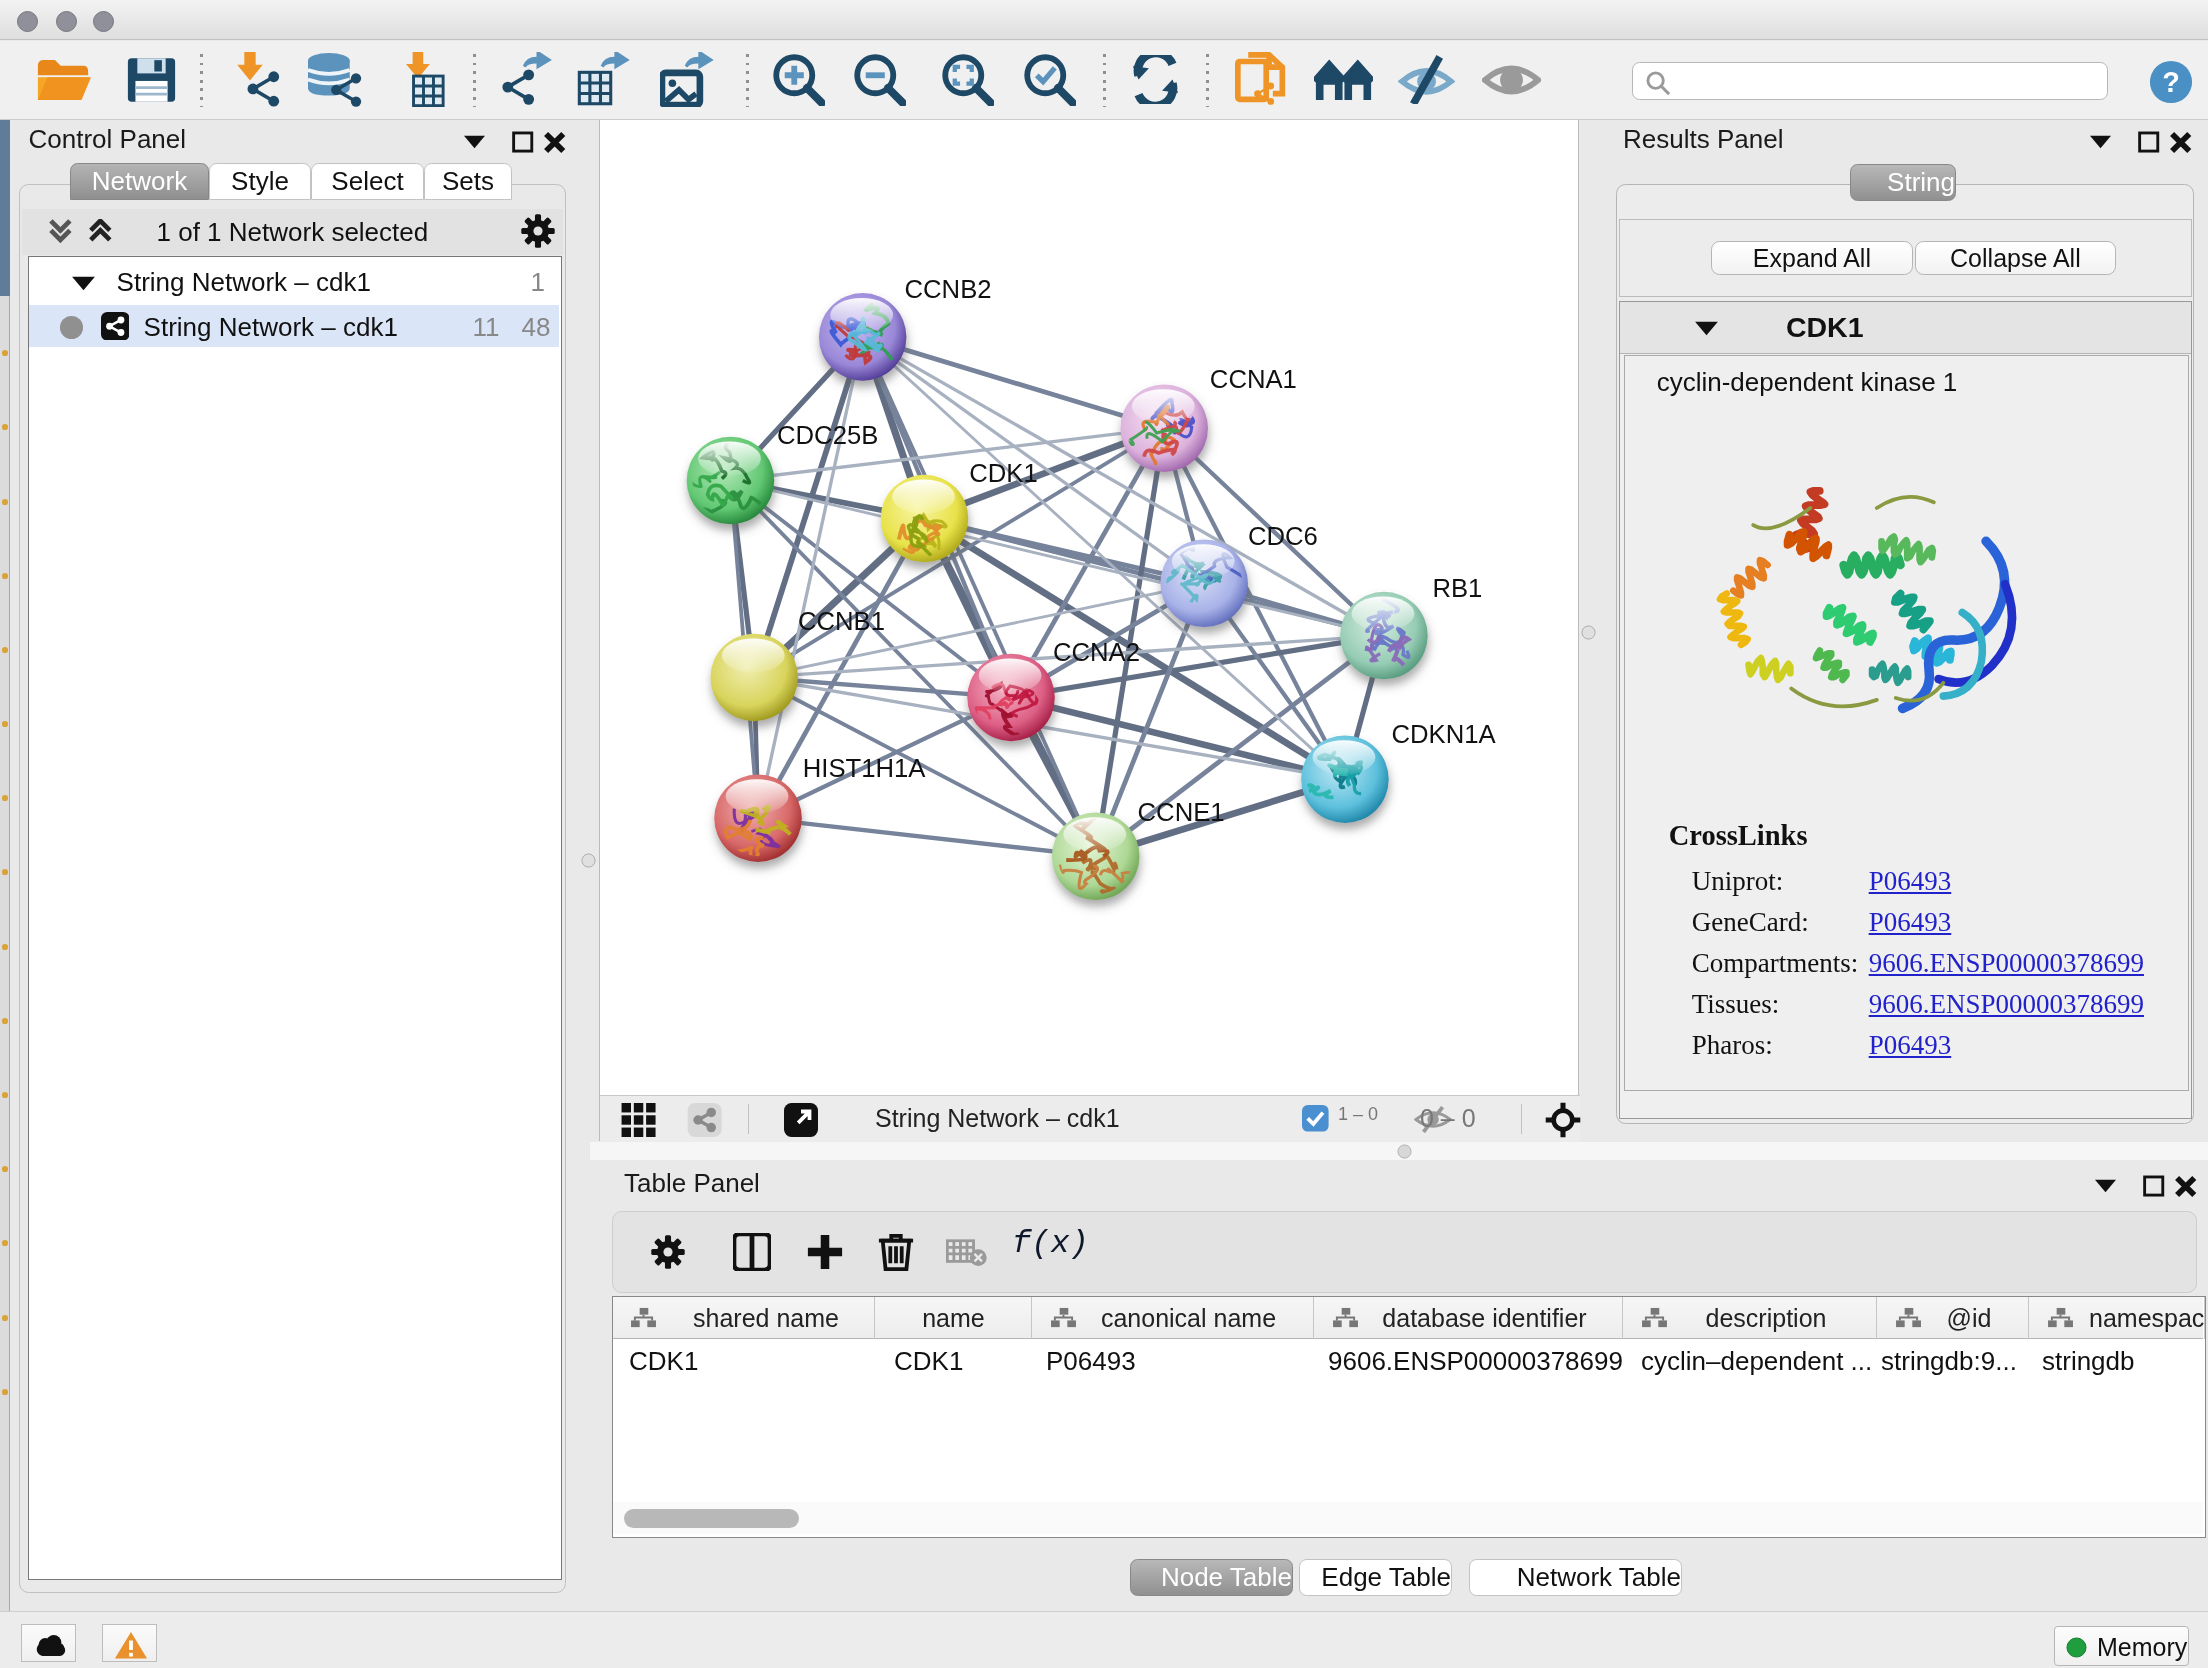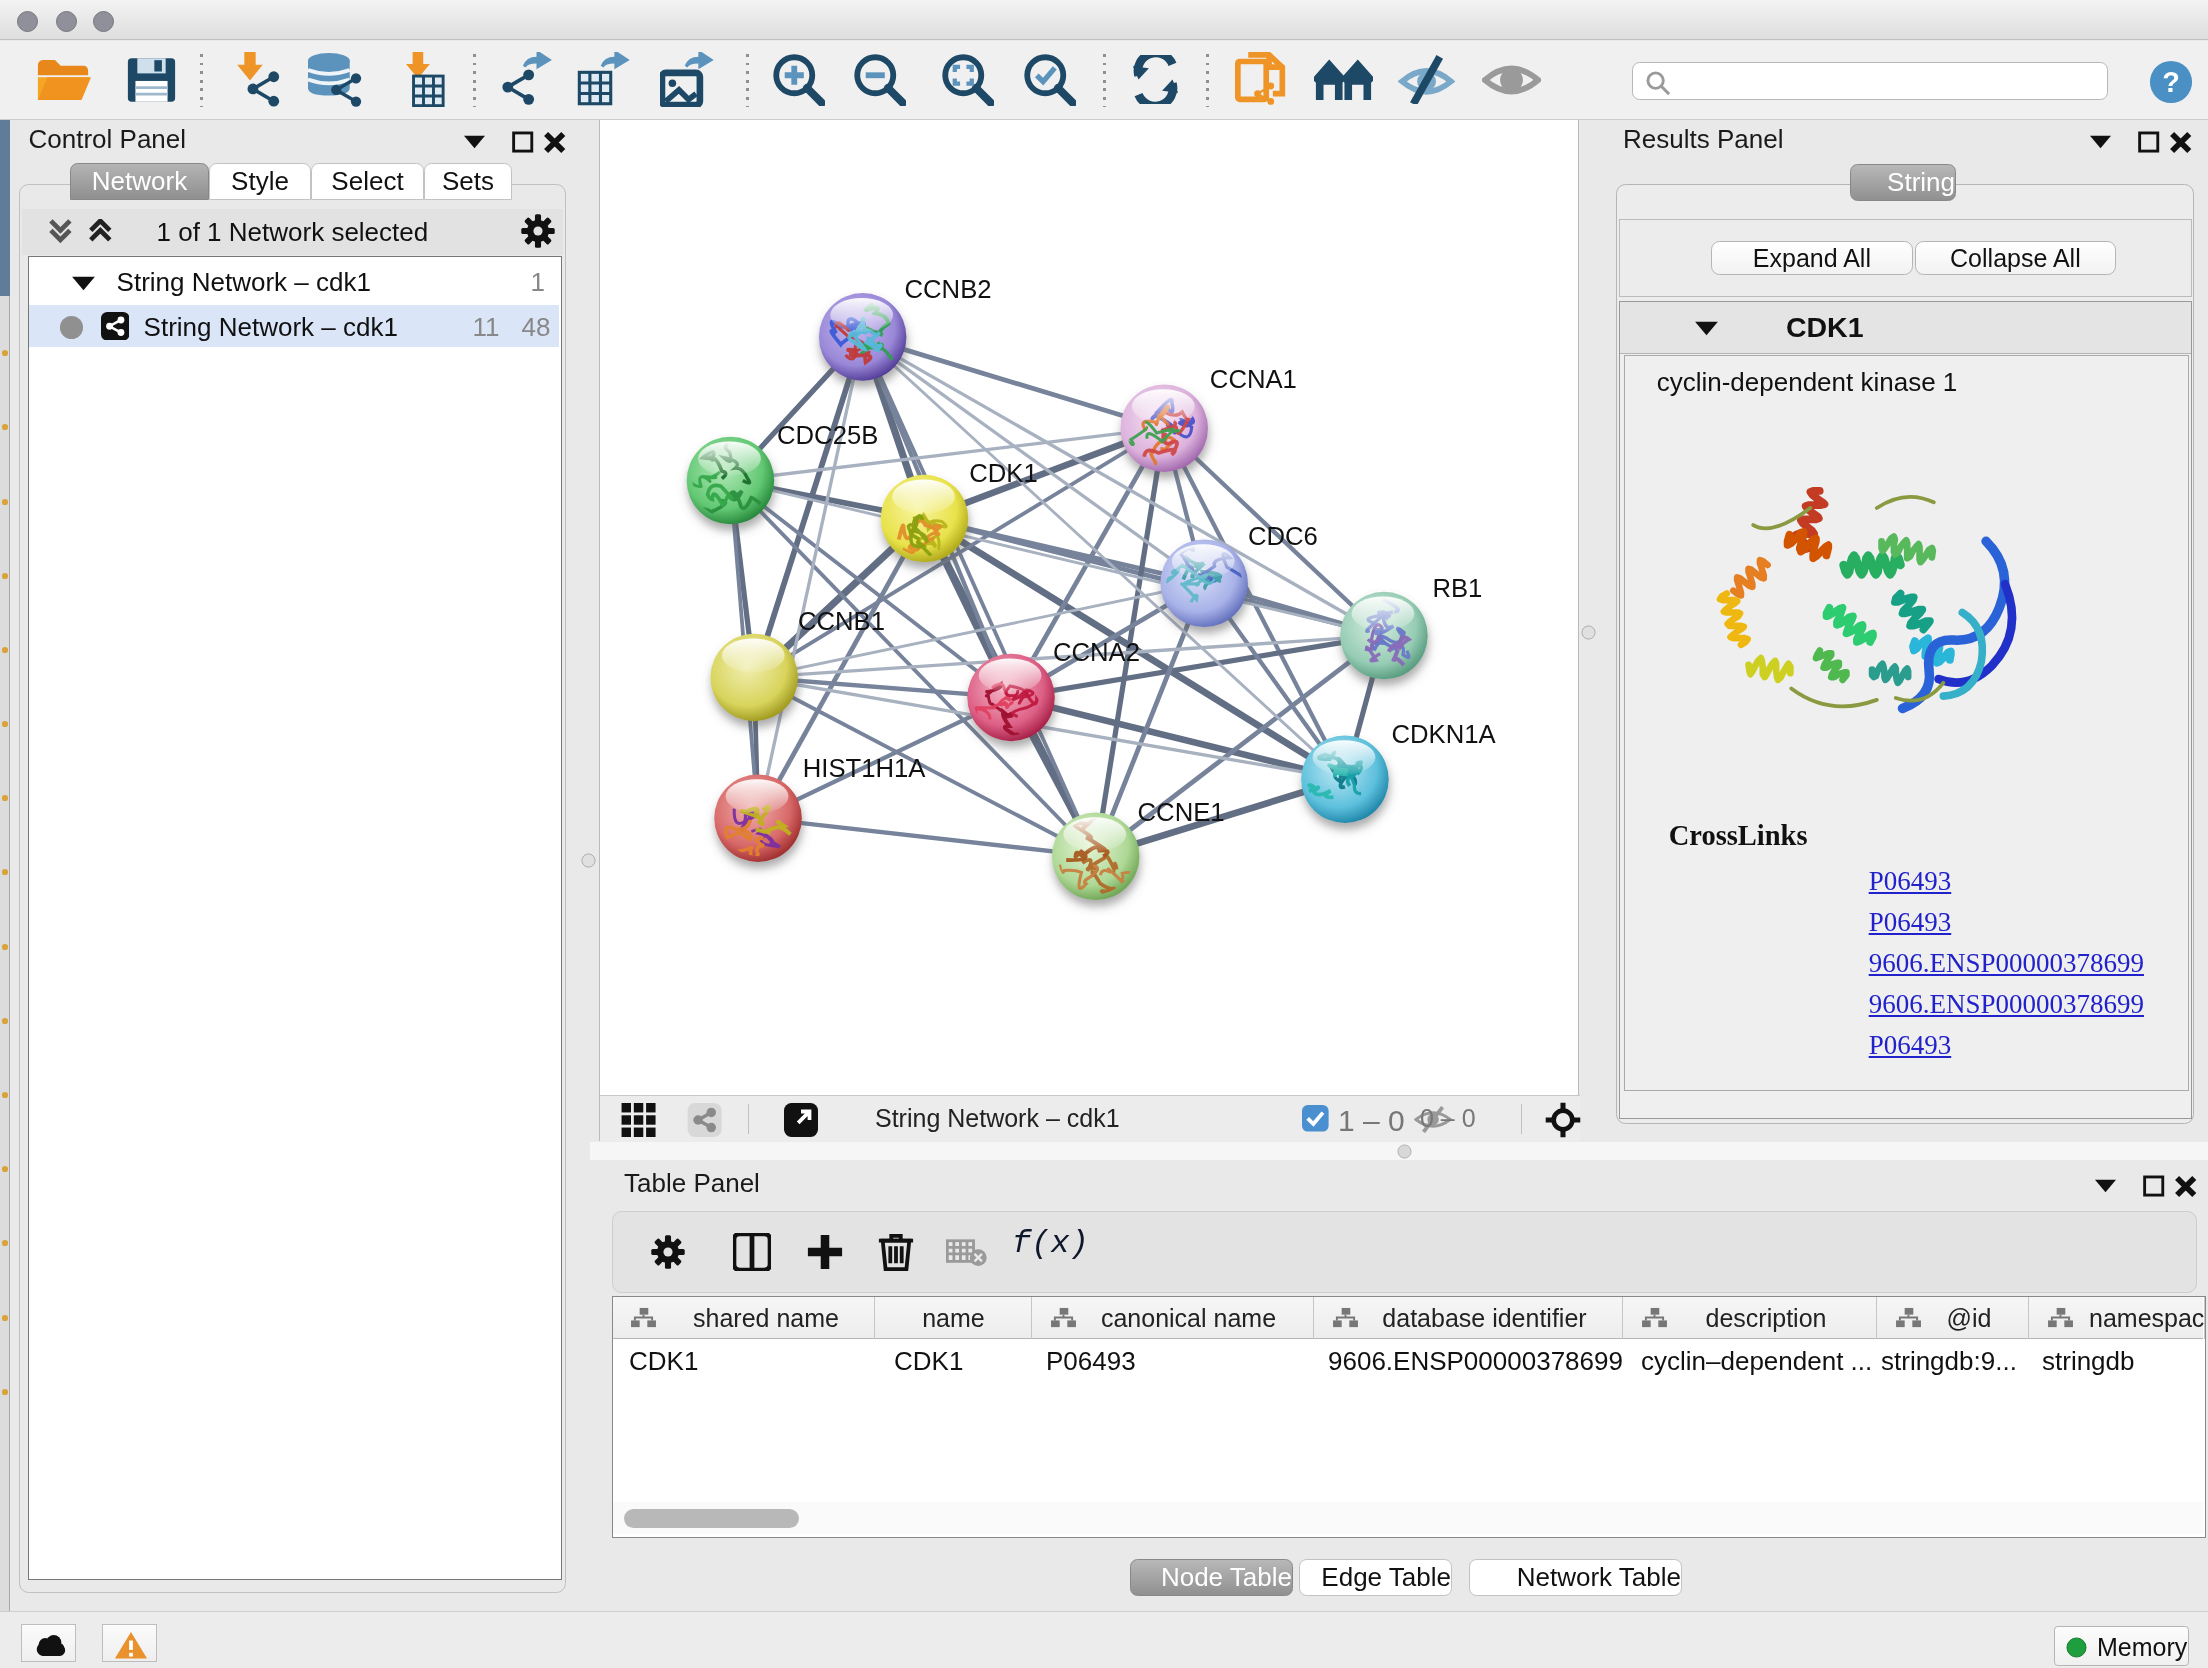--- a/index.html
+++ b/index.html
@@ -606,21 +606,21 @@
   <div class="abs" style="left:148px;top:7.6px;width:1px;height:30px;background:#c0c0c0"></div>
   <svg class="abs" style="left:184px;top:6.7px" width="34" height="34" viewBox="0 0 36 36">
     <rect x="0" y="0" width="36" height="36" rx="8" fill="#111"></rect>
     <path d="M15 21 L26 10 M18 9 H27 V18" stroke="#fff" stroke-width="4" fill="none"></path>
   </svg>
   <div class="abs" style="left:275px;top:7.6px;font-size:25px;color:#222">String Network – cdk1</div>
   <svg class="abs" style="left:702px;top:8.6px" width="28.5" height="28.5" viewBox="0 0 30 30">
     <rect x="0" y="0" width="28" height="28" rx="6" fill="#4a90d0"></rect>
             <path d="M6 14 L12 20 L22 8" stroke="#fff" stroke-width="4" fill="none"></path>
   </svg>
-  <div class="abs" style="left:738px;top:7.6px;font-size:30px;color:#777">1 – 0</div>
+  <div class="abs" style="left:738px;top:7.6px;font-size:18px;color:#777">1 – 0</div>
 
   <svg class="abs" style="left:814px;top:9.5px" width="40" height="27" viewBox="0 0 42 28">
     <path d="M2 14 Q20 0 38 14 Q20 28 2 14 Z" fill="none" stroke="#999" stroke-width="3"></path>
     <circle cx="20" cy="14" r="6" fill="#999"></circle>
             <path d="M30 1 L10 27" stroke="#999" stroke-width="4"></path>
   </svg>
   <div class="abs" style="left:820px;top:7.6px;font-size:25px;color:#777">0 – 0</div>
   <div class="abs" style="left:921px;top:7.6px;width:1px;height:30px;background:#c0c0c0"></div>
   <svg class="abs" style="left:945px;top:5.7px" width="36" height="36" viewBox="0 0 100 100">
     <g stroke="#111" fill="none">
@@ -678,20 +678,23 @@
                   <path d="M250 200 L248 206 L249 210 L252 208 L256 203 L261 199 L264 197 L264 200 L262 207 L261 213 L261 216 L264 215 L268 210 L273 205 L276 204 L276 207 L275 213 L273 220 L273 223 L276 222 L281 217 L285 212 L288 211 L288 214 L287 220" stroke="#29b6d8" stroke-width="8" stroke-linejoin="round"></path>
                   <path d="M150 210 L147 215 L146 218 L149 217 L154 215 L159 213 L162 213 L162 215 L158 220 L155 225 L154 228 L157 228 L162 225 L168 223 L170 223 L170 226 L166 230 L163 235 L162 238 L165 238 L170 235 L176 233 L178 233 L178 236 L174 241" stroke="#4fb84f" stroke-width="7" stroke-linejoin="round"></path>
                   <path d="M205 230 L205 236 L207 238 L209 237 L211 231 L214 226 L216 224 L217 227 L218 233 L218 238 L219 241 L221 239 L224 234 L227 229 L229 227 L230 229 L230 235 L231 241 L232 244 L234 242 L237 236 L240 231 L242 229 L243 232 L243 238" stroke="#2a9d8f" stroke-width="7" stroke-linejoin="round"></path>
                   <path d="M325 95 q30 30 14 70 q-14 36 -48 34 q-30 -2 -26 32 q4 28 -28 40" stroke="#2a62d8" stroke-width="10"></path>
                   <path d="M345 140 q20 50 -14 86 q-26 26 -56 14" stroke="#2030c8" stroke-width="9"></path>
                   <path d="M300 170 q26 16 20 52 q-8 34 -40 36" stroke="#35b0c8" stroke-width="8"></path>
                   <path d="M140 60 q-40 30 -60 18 M210 60 q30 -20 60 -6 M120 250 q40 30 90 12 M230 260 q30 10 50 -16" stroke="#8a9a40" stroke-width="4"></path>
                 </g>
               </svg>
        <div class="abs" style="left:44px;top:464px;font-size:28.5px;font-weight:bold;font-family:'Liberation Serif',serif;color:#111">CrossLinks</div>
+       <div class="abs" style="left:67px;top:505px;font-size:27px;font-family:'Liberation Serif',serif;color:#111;line-height:41px">
+         Uniprot:<br>GeneCard:<br>Compartments:<br>Tissues:<br>Pharos:
+       </div>
        <div class="abs" style="left:244px;top:505px;font-size:27px;font-family:'Liberation Serif',serif;line-height:41px">
          <a class="lnk">P06493</a><br><a class="lnk">P06493</a><br><a class="lnk">9606.ENSP00000378699</a><br><a class="lnk">9606.ENSP00000378699</a><br><a class="lnk">P06493</a>
        </div>
      </div>
    </div>
  </div>
 </div>
 
 <div id="tp">
  <div class="ptitle abs" style="left:34px;top:7.6px">Table Panel</div>

